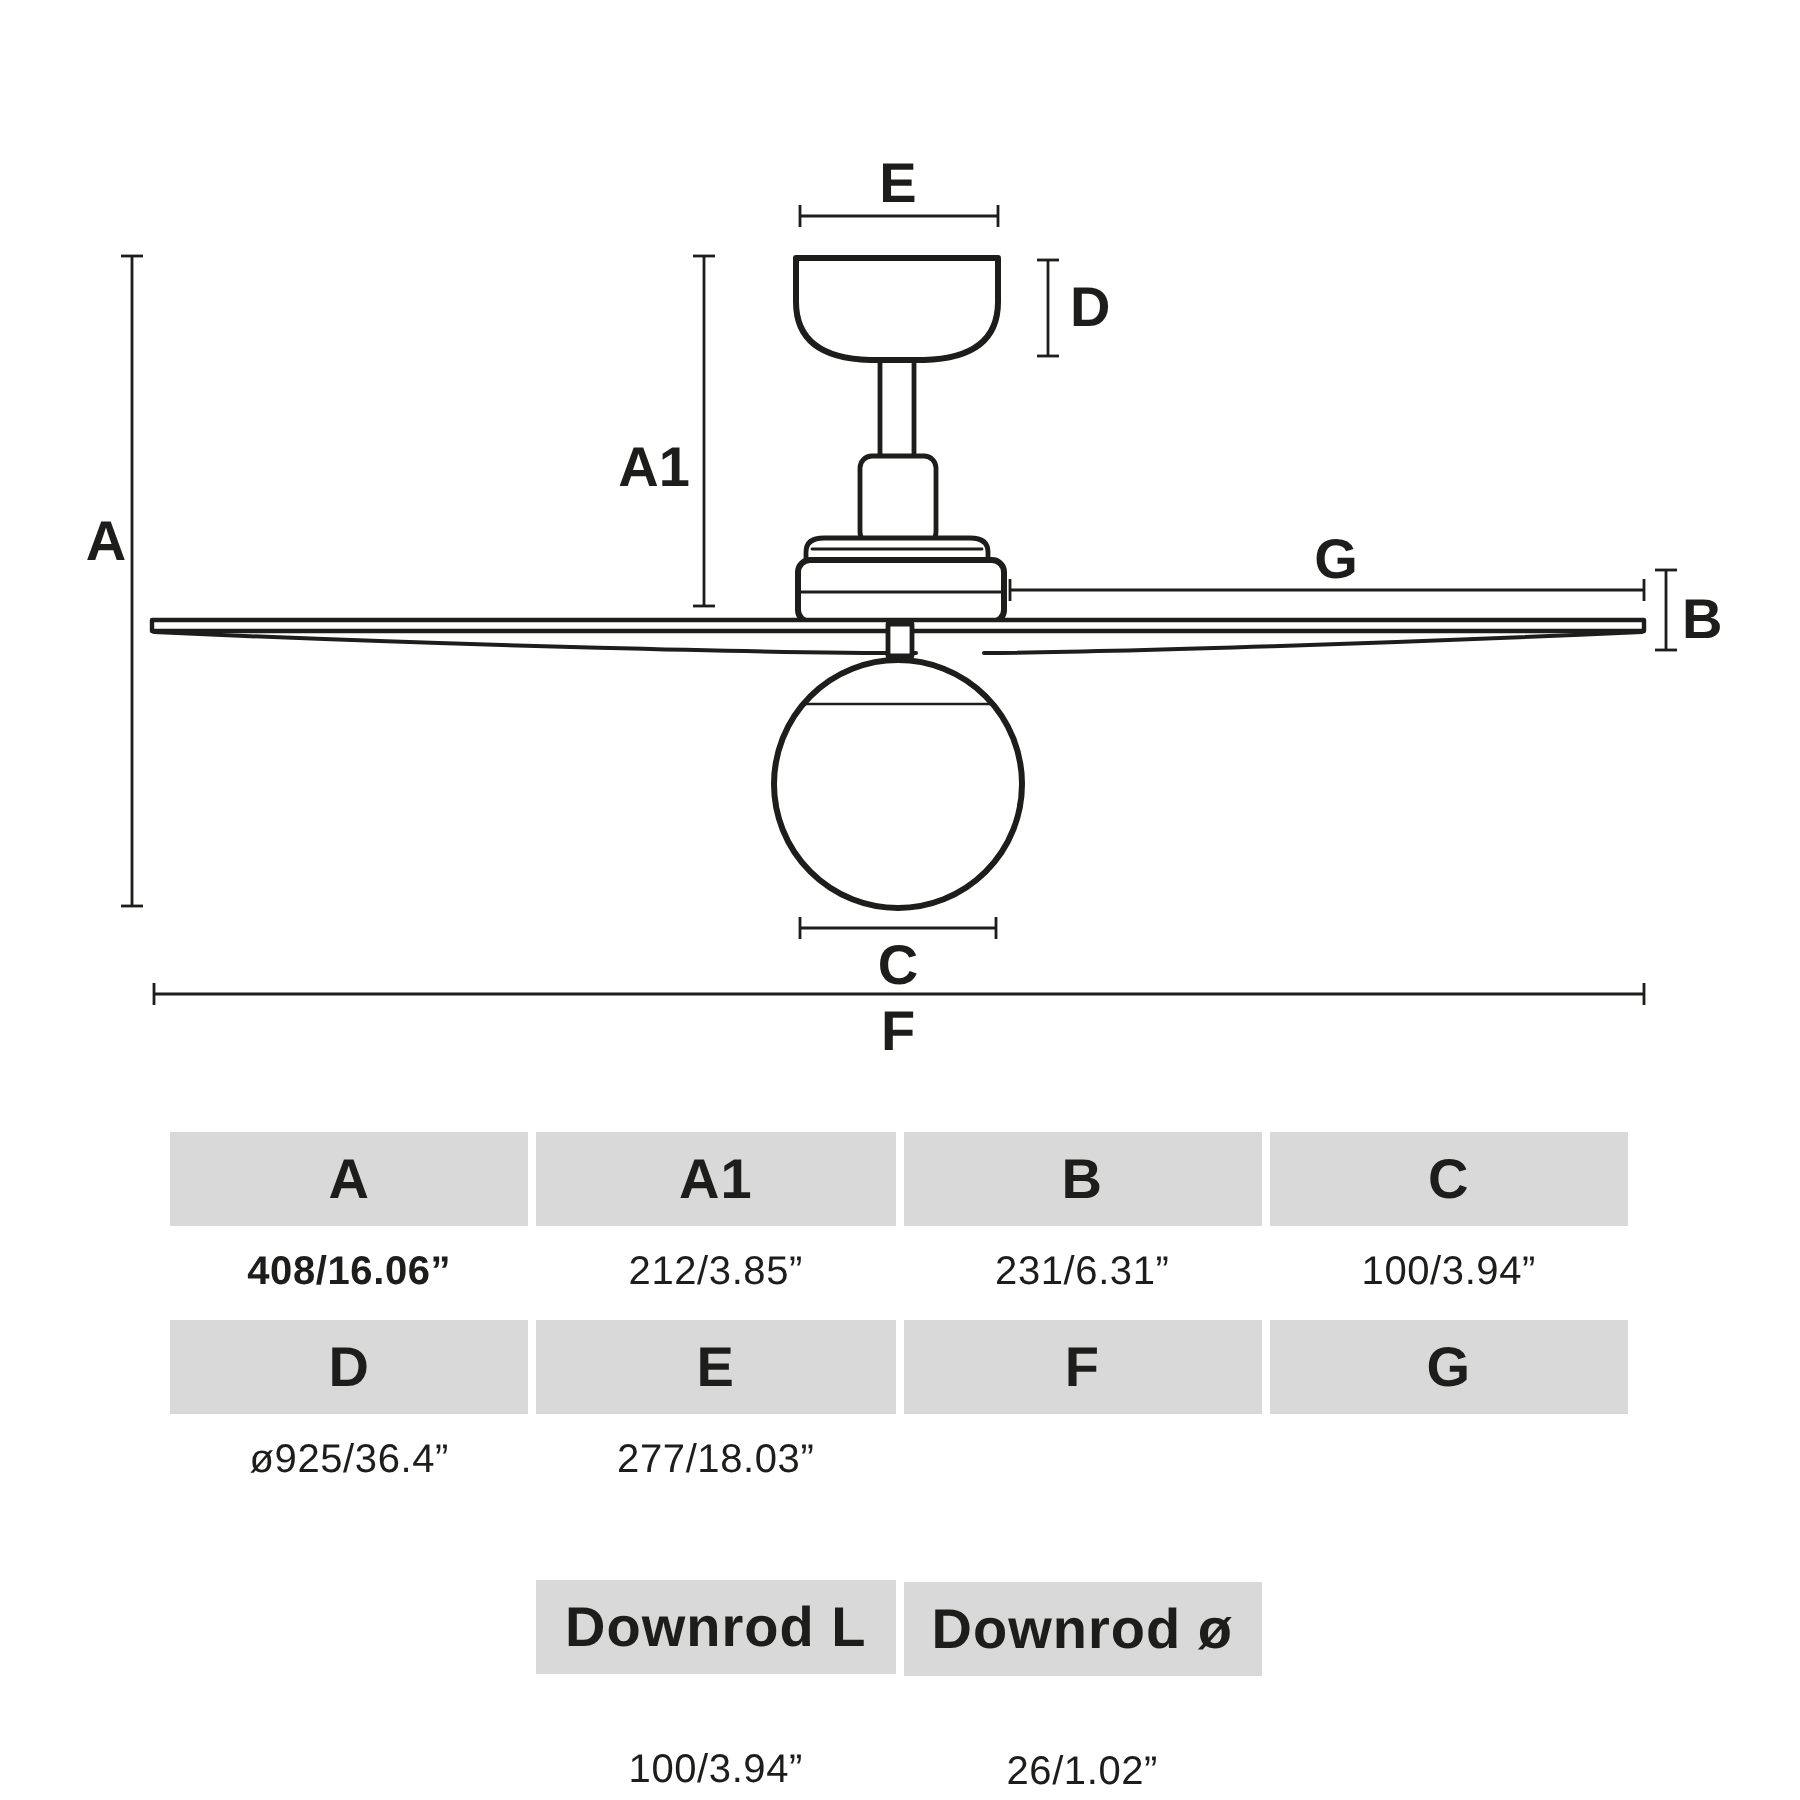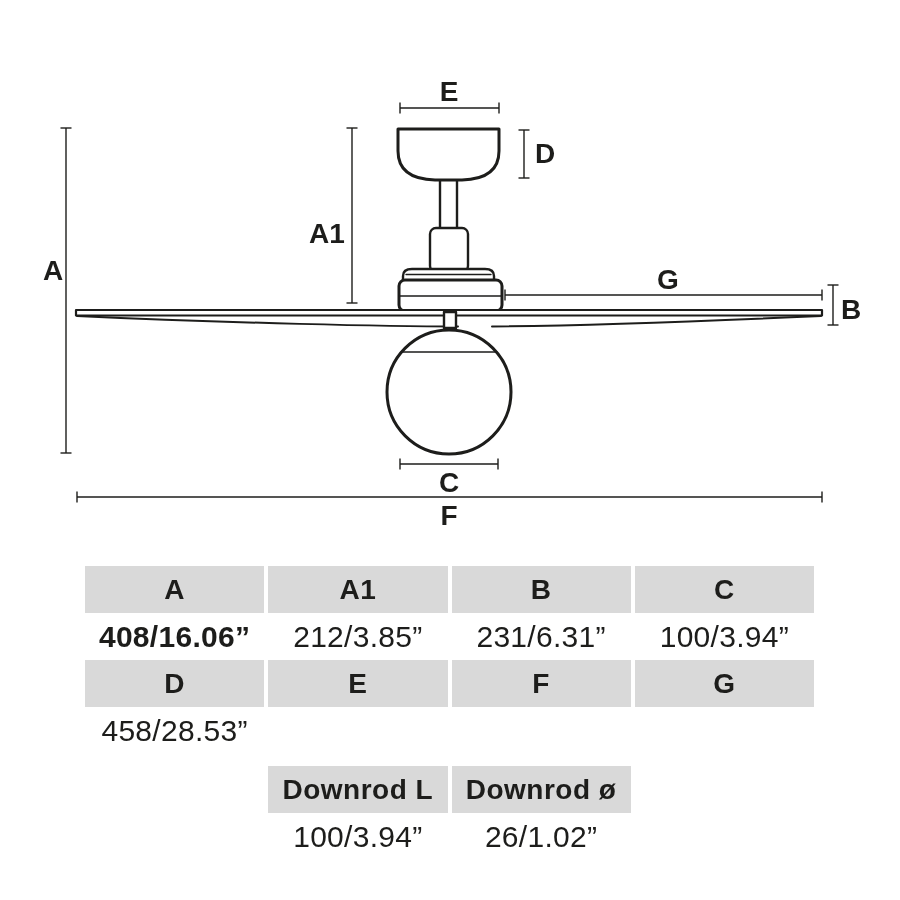--- a/index.html
+++ b/index.html
@@ -31,25 +31,25 @@
   .t-grid{display:grid;grid-template-columns:repeat(4,1fr);column-gap:4px;}
   .t-grid.downrod{margin-top:12px;}
   .th{
     height:47px;background:var(--table-header-bg);
     display:flex;align-items:center;justify-content:center;
     font-weight:700;font-size:28px;letter-spacing:0.5px;
   }
   .td{
     height:47px;background:#ffffff;
     display:flex;align-items:center;justify-content:center;
-    font-size:30px;font-weight:400;letter-spacing:0.3px;
+    font-size:20px;font-weight:400;letter-spacing:0.3px;
   }
   .td.bold{font-weight:700;}
-  .col2{grid-column:2;}
-  .col3{grid-column:3;}
+  .col2{grid-column:2;margin-top:24px;}
+  .col3{grid-column:3;margin-top:25px;}
 </style>
 </head>
 <body>
 
 <div class="diagram">
   <svg width="900" height="545" viewBox="0 0 900 545" xmlns="http://www.w3.org/2000/svg">
 
     <g>
 
       <rect class="fan-shape" x="440" y="178" width="17" height="54" stroke-width="2.4"></rect>
@@ -143,21 +143,22 @@
     <div class="td">212/3.85”</div>
     <div class="td">231/6.31”</div>
     <div class="td">100/3.94”</div>
   </div>
 
   <div class="t-grid">
     <div class="th">D</div>
     <div class="th">E</div>
     <div class="th">F</div>
     <div class="th">G</div>
-    <div class="td">458/28.53”</div>
+    <div class="td">ø925/36.4”</div>
+    <div class="td">277/18.03”</div>
   </div>
 
   <div class="t-grid downrod">
     <div class="th col2">Downrod L</div>
     <div class="th col3">Downrod ø</div>
     <div class="td col2">100/3.94”</div>
     <div class="td col3">26/1.02”</div>
   </div>
 
 </div>

